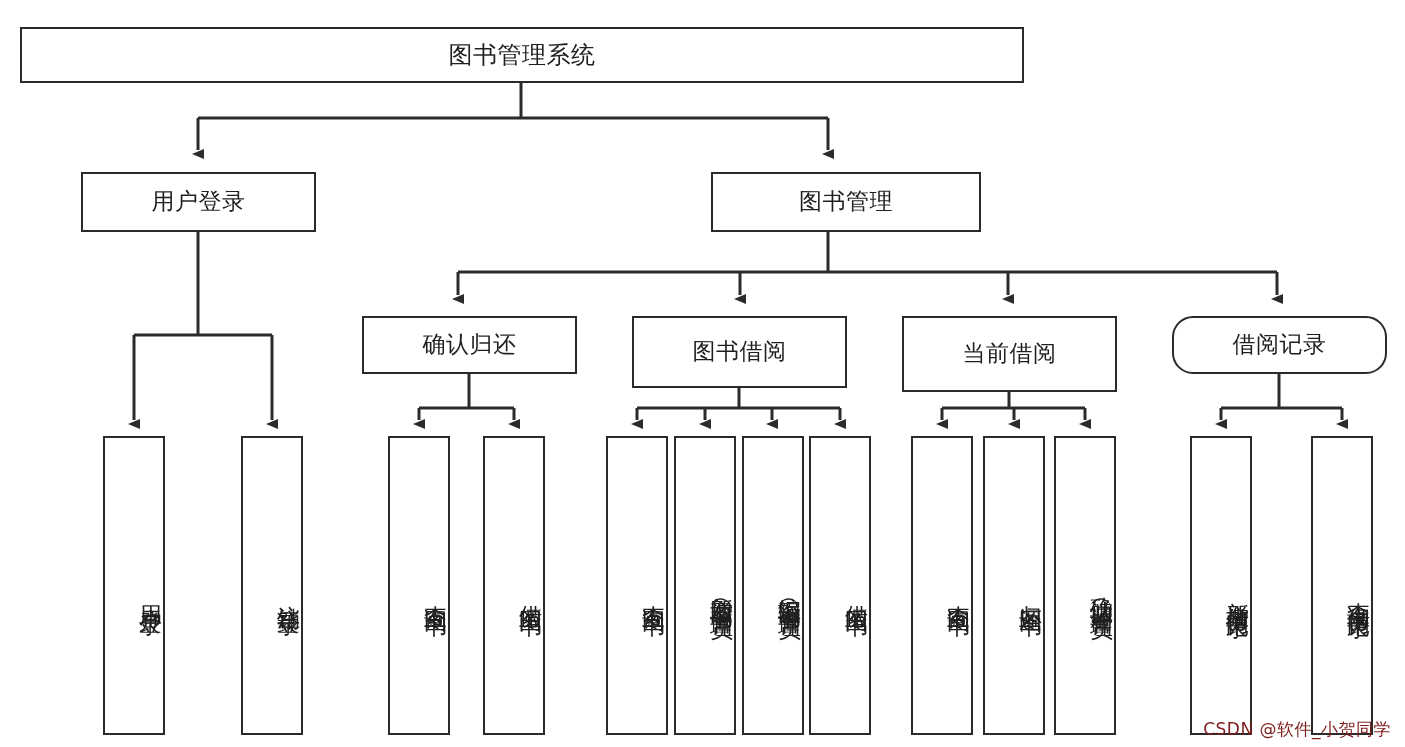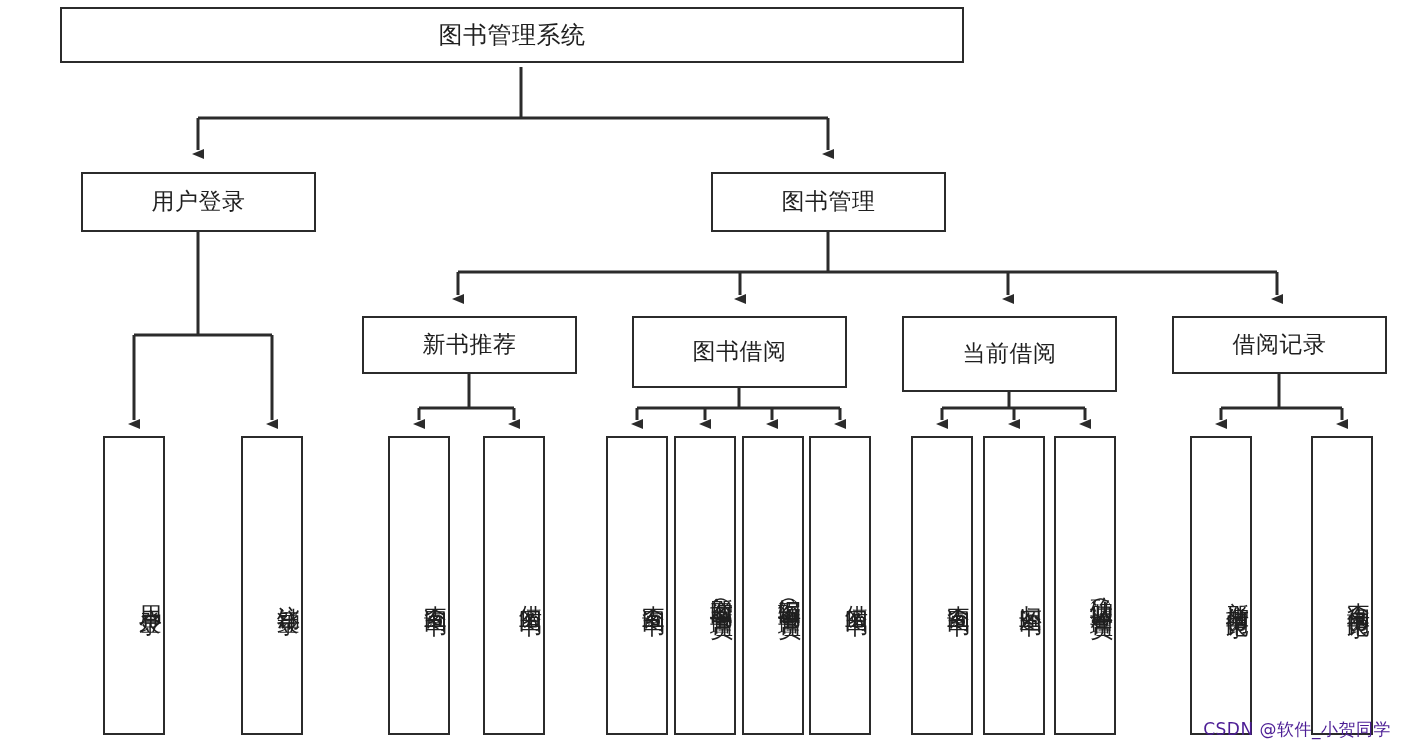--- a/index.html
+++ b/index.html
@@ -56,21 +56,21 @@
     writing-mode: vertical-rl;
     text-orientation: upright;
     line-height: 1.12;
     letter-spacing: 3px;
   }
   .watermark {
     position: absolute;
     right: 14px;
     bottom: 6px;
     font-size: 17px;
-    color: #4c1d95;
+    color: #7f1d1d;
     letter-spacing: 0.5px;
     white-space: nowrap;
   }
 </style>
 </head>
 <body>
 
 <div id="canvas">
 
   <svg class="wires" viewBox="0 0 1405 747" xmlns="http://www.w3.org/2000/svg">
@@ -116,29 +116,29 @@
       <path d="M1014,408 L1014,420" marker-end="url(#arw)"></path>
       <path d="M1085,408 L1085,420" marker-end="url(#arw)"></path>
 
       <path d="M1279,374 L1279,408"></path>
       <path d="M1221,408 L1342,408"></path>
       <path d="M1221,408 L1221,420" marker-end="url(#arw)"></path>
       <path d="M1342,408 L1342,420" marker-end="url(#arw)"></path>
     </g>
   </svg>
 
-  <div class="node h root" id="n-root" style="left: 20px; top: 7px; width: 904px; height: 56px; margin-left: 40px;">图书管理系统</div>
+  <div class="node h root" id="n-root" style="left: 20px; top: 27px; width: 1004px; height: 56px;">图书管理系统</div>
 
   <div class="node h" id="n-l2-0" style="left: 81px; top: 172px; width: 235px; height: 60px;">用户登录</div>
-  <div class="node h" id="n-l2-1" style="left: 711px; top: 172px; width: 235px; height: 60px;">图书管理</div>
+  <div class="node h" id="n-l2-1" style="left: 711px; top: 172px; width: 270px; height: 60px;">图书管理</div>
 
-  <div class="node h" id="n-l3-0" style="left: 362px; top: 316px; width: 215px; height: 58px;">新书推荐</div>
+  <div class="node h" id="n-l3-0" style="left: 362px; top: 316px; width: 215px; height: 58px;">确认归还</div>
   <div class="node h" id="n-l3-1" style="left: 632px; top: 316px; width: 215px; height: 72px;">图书借阅</div>
   <div class="node h" id="n-l3-2" style="left: 902px; top: 316px; width: 215px; height: 76px;">当前借阅</div>
-  <div class="node h" id="n-l3-3" style="left: 1172px; top: 316px; width: 215px; height: 58px;">借阅记录</div>
+  <div class="node h" id="n-l3-3" style="left: 1172px; top: 316px; width: 215px; height: 58px; border-radius: 21px;">借阅记录</div>
 
   <div class="node leaf" id="n-lf-0" style="left: 103px; top: 436px; width: 62px; height: 299px;">
       <span class="leaf-inner">用户登录</span>
     </div>
   <div class="node leaf" id="n-lf-1" style="left: 241px; top: 436px; width: 62px; height: 299px;">
       <span class="leaf-inner">注销登录</span>
     </div>
   <div class="node leaf" id="n-lf-2" style="left: 388px; top: 436px; width: 62px; height: 299px;">
       <span class="leaf-inner">查询图书</span>
     </div>

